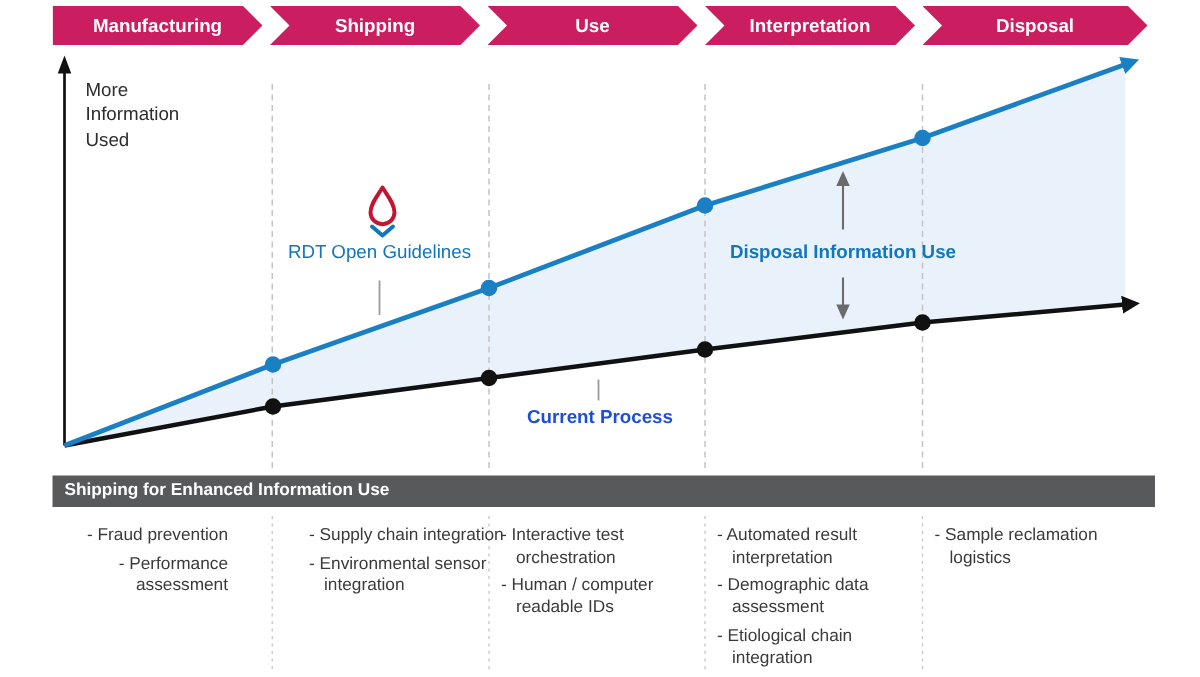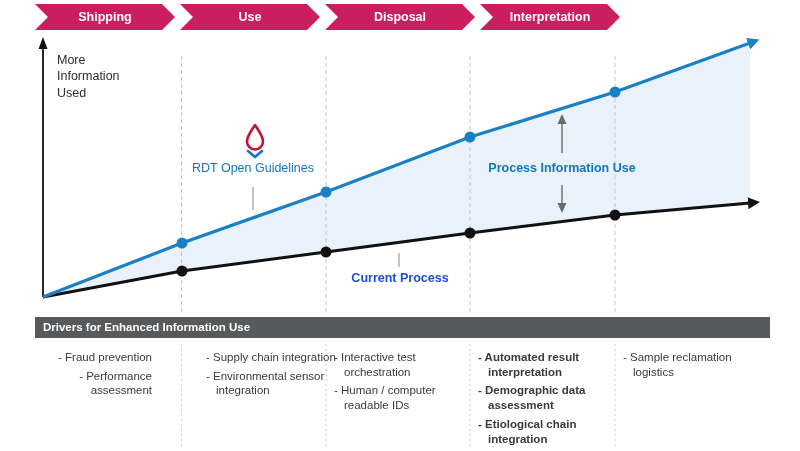--- a/index.html
+++ b/index.html
@@ -40,33 +40,34 @@
        color:#1d4ed8;font-weight:bold;font-size:12.5px;}
 
   
   .drvbar{position:absolute;left:35px;top:317px;width:735px;height:21px;
           background:#58595b;color:#fff;font-weight:bold;font-size:11.5px;
           line-height:21px;padding-left:8px;box-sizing:border-box;}
   .drv-col{position:absolute;top:350px;font-size:11.5px;color:#3a3a3a;line-height:1.28;}
   .drv-item{padding-left:10px;text-indent:-10px;margin-bottom:4px;}
   .drv-item::before{content:"- ";}
   .c1{left:40px;width:112px;text-align:right;}  .c2{left:206px;width:130px;}
-  .c3{left:334px;width:135px;} .c4{left:478px;width:132px;font-weight:bold;}
+  .c3{left:334px;width:135px;} .c4{left:478px;width:132px;}
   .c5{left:623px;width:150px;}
 </style>
 </head>
 <body>
 
 <div class="canvas">
 
   <div class="chevrons">
+    <div class="chev first">Manufacturing</div>
     <div class="chev">Shipping</div>
     <div class="chev">Use</div>
+    <div class="chev">Interpretation</div>
     <div class="chev last">Disposal</div>
-    <div class="chev">Interpretation</div>
   </div>
 
   <svg class="chart" width="800" height="451" viewBox="0 0 800 451">
     <defs>
       <marker id="mBlue" markerUnits="userSpaceOnUse" markerWidth="14" markerHeight="12" refX="2" refY="6" orient="auto">
         <path d="M0,0 L12,6 L0,12 Z" fill="#1b7fc4"></path>
       </marker>
       <marker id="mBlack" markerUnits="userSpaceOnUse" markerWidth="14" markerHeight="12" refX="2" refY="6" orient="auto">
         <path d="M0,0 L12,6 L0,12 Z" fill="#111111"></path>
       </marker>
@@ -125,25 +126,25 @@
     </g>
     <g>
       <path class="dropChev" d="M248 151 L255 157 L262 151"></path>
     </g>
   </svg>
 
   <div class="ylabel">More
 Information
 Used</div>
   <div class="rdt">RDT Open Guidelines</div>
-  <div class="enh">Process Information Use</div>
+  <div class="enh">Disposal Information Use</div>
   <div class="cur">Current Process</div>
 
   <div class="drvbar">
-    <span>Drivers for Enhanced Information Use</span>
+    <span>Shipping for Enhanced Information Use</span>
   </div>
 
   <div class="drv-col c1">
       <div class="drv-item">Fraud prevention</div>
       <div class="drv-item">Performance assessment</div>
     </div>
   <div class="drv-col c2">
       <div class="drv-item">Supply chain integration</div>
       <div class="drv-item">Environmental sensor integration</div>
     </div>

